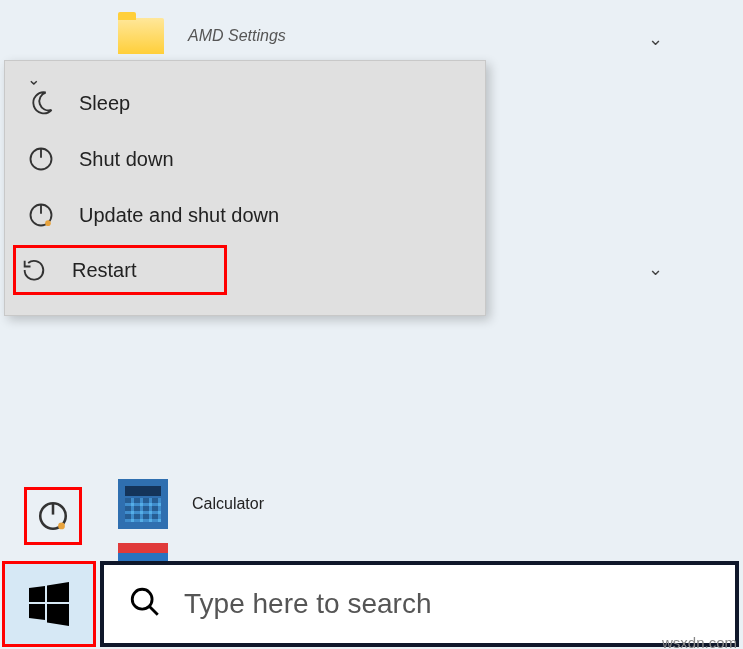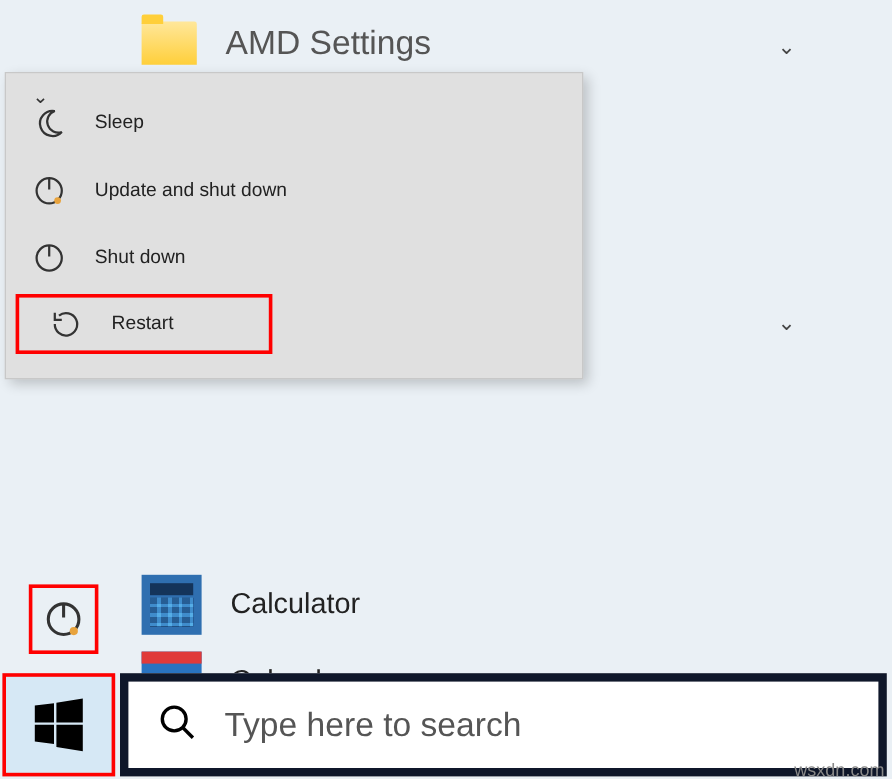--- a/index.html
+++ b/index.html
@@ -30,22 +30,23 @@
     }
     .folder-icon::before {
       content: "";
       position: absolute;
       top: -6px; left: 0;
       width: 18px; height: 8px;
       background: #ffcf3a;
       border-radius: 2px 2px 0 0;
     }
     .folder-label {
-      font-size: 28px;
+      font-size: 16px;
       color: #555;
+      font-style: italic;
     }
     
     .chevron {
       position: absolute;
       right: 80px;
       color: #444;
       font-size: 18px;
     }
     .chevron-1 { top: 28px; }
     .chevron-2 { top: 258px; }
@@ -58,21 +59,21 @@
       background: #e0e0e0;
       border: 1px solid #c8c8c8;
       box-shadow: 4px 4px 10px rgba(0,0,0,0.2);
       padding: 14px 0 18px 0;
     }
     .menu-item {
       display: flex;
       align-items: center;
       gap: 24px;
       padding: 14px 22px;
-      font-size: 16px;
+      font-size: 20px;
       color: #222;
       cursor: pointer;
     }
     .menu-icon {
       width: 28px;
       height: 28px;
       display: flex;
       align-items: center;
       justify-content: center;
       flex-shrink: 0;
@@ -81,21 +82,21 @@
       width: 28px;
       height: 28px;
       stroke: #333;
       fill: none;
       stroke-width: 1.6;
     }
     
     .highlight-restart {
       border: 3px solid #ff0000;
       margin: 2px 8px 2px 8px;
-      padding: 8px 14px 8px 25px;
+      padding: 8px 14px 8px 4px;
       width: 214px;
     }
     
     .expand-arrow {
       position: absolute;
       top: 8px;
       left: 22px;
       transform: rotate(180deg);
       font-size: 16px;
       color: #333;
@@ -152,21 +153,21 @@
     }
     .cal-num {
       font-size: 24px;
       font-weight: 600;
       color: white;
       flex: 1;
       display: flex;
       align-items: center;
     }
     .app-label {
-      font-size: 24px;
+      font-size: 16px;
       color: #222;
     }
     
     .power-button {
       position: absolute;
       bottom: 104px;
       left: 24px;
       width: 58px;
       height: 58px;
       display: flex;
@@ -197,21 +198,21 @@
       fill: #000;
     }
     
     .search-box {
       position: absolute;
       bottom: 2px;
       left: 100px;
       right: 4px;
       height: 86px;
       background: #fff;
-      border: 7px solid #0f172a;
+      border: 4px solid #0f172a;
       display: flex;
       align-items: center;
       padding: 0 24px;
       gap: 22px;
     }
     .search-box input {
       border: none;
       outline: none;
       font-size: 28px;
       color: #555;
@@ -251,42 +252,42 @@
 
   <div class="menu-item">
     <span class="menu-icon">
       <svg viewBox="0 0 24 24">
           <path d="M16 3a9 9 0 1 0 5 15 7 7 0 0 1-5-15z"></path>
         </svg>
     </span>
     <span>Sleep</span>
   </div>
 
+
+  <div class="menu-item">
+    <span class="menu-icon">
+      <svg viewBox="0 0 24 24">
+          <circle cx="12" cy="12" r="9"></circle>
+          <path d="M12 3v8"></path>
+        </svg>
+    </span>
+    <span>Shut down</span>
+  </div>
 
   <div class="menu-item">
     <span class="menu-icon">
       <svg viewBox="0 0 24 24">
           <circle cx="12" cy="12" r="9"></circle>
           <path d="M12 3v8"></path>
           <circle cx="18" cy="19" r="2.4" fill="#e8a33d" stroke="none"></circle>
         </svg>
     </span>
     <span>Update and shut down</span>
   </div>
 
-  <div class="menu-item">
-    <span class="menu-icon">
-      <svg viewBox="0 0 24 24">
-          <circle cx="12" cy="12" r="9"></circle>
-          <path d="M12 3v8"></path>
-        </svg>
-    </span>
-    <span>Shut down</span>
-  </div>
-
 
   <div class="menu-item highlight-restart">
     <span class="menu-icon">
       <svg viewBox="0 0 24 24">
           <path d="M4 12a8 8 0 1 0 3-6"></path>
           <path d="M4 4v5h5"></path>
         </svg>
     </span>
     <span>Restart</span>
   </div>

